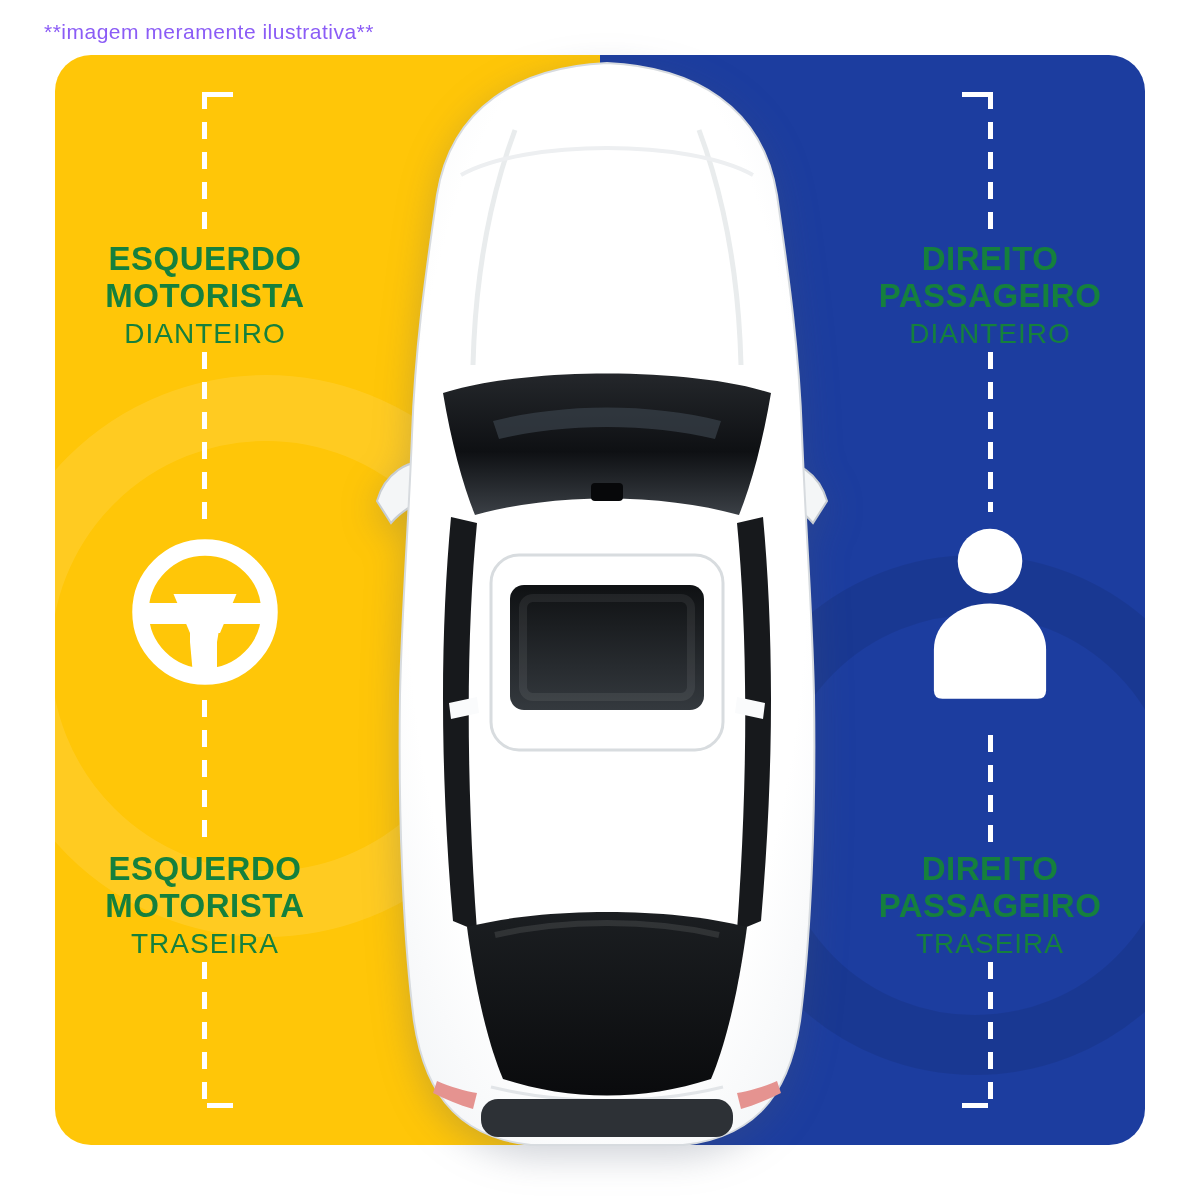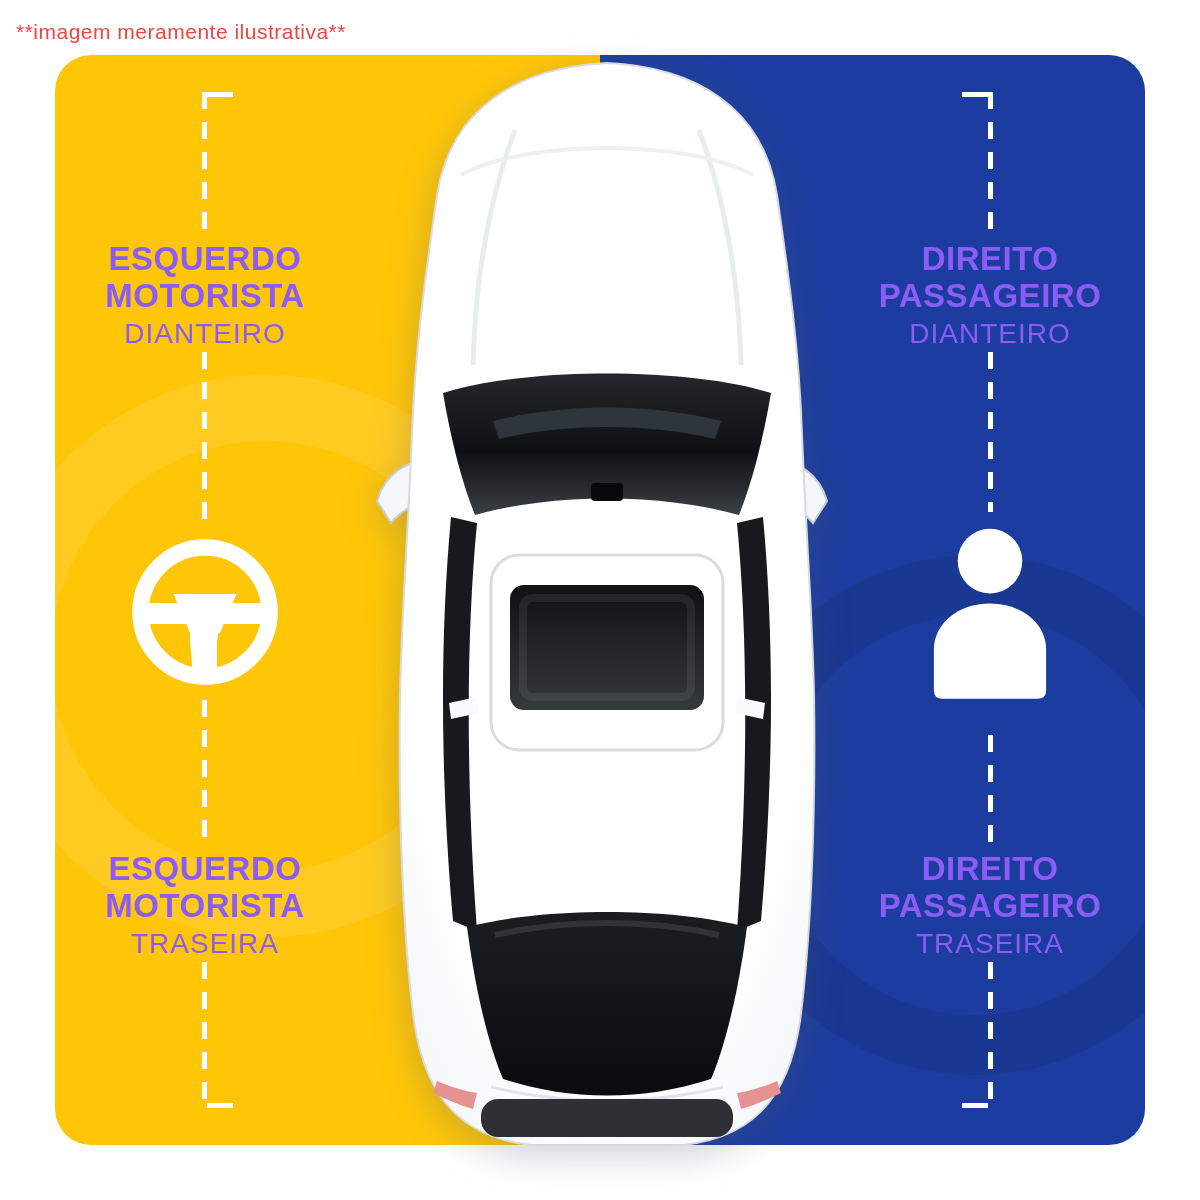--- a/index.html
+++ b/index.html
@@ -21,36 +21,36 @@
   .wm-ring-blue{
     position:absolute;right:-90px;bottom:70px;width:400px;height:400px;border-radius:50%;
     border:60px solid rgba(0,0,0,0.08);
   }
   .vline{
     position:absolute;width:5px;z-index:6;
     background:repeating-linear-gradient(to bottom,#ffffff 0 17px,rgba(0,0,0,0) 17px 30px);
   }
   .hdash{position:absolute;height:5px;width:26px;background:#ffffff;z-index:6;}
   .label-block{
-    position:absolute;width:340px;text-align:center;color:#8b5cf6;z-index:7;
+    position:absolute;width:340px;text-align:center;color:#15803d;z-index:7;
   }
   .label-block .l1,.label-block .l2{
     font-weight:700;font-size:33px;line-height:37px;letter-spacing:.5px;
   }
   .label-block .l3{
     font-weight:400;font-size:28px;line-height:40px;letter-spacing:1px;
   }
   .icon-wrap{position:absolute;z-index:7;}
   .car-wrap{position:absolute;left:365px;top:55px;z-index:4;
     filter:drop-shadow(0 10px 18px rgba(80,90,110,0.28));}
 </style>
 </head>
 <body>
 
-<div class="disclaimer" style="color: #ef4444;">**imagem meramente ilustrativa**</div>
+<div class="disclaimer" style="color: #8b5cf6; margin-left: 28px;">**imagem meramente ilustrativa**</div>
 
 <div class="panel panel-left" style="background: rgb(255, 198, 8);">
   <div class="wm-ring-yellow"></div>
 </div>
 <div class="panel panel-right" style="background: rgb(28, 61, 159);">
   <div class="wm-ring-blue"></div>
 </div>
 
 <div class="vline" style="left:202px;top:92px;height:138px"></div>
 <div class="vline" style="left:202px;top:352px;height:176px"></div>

